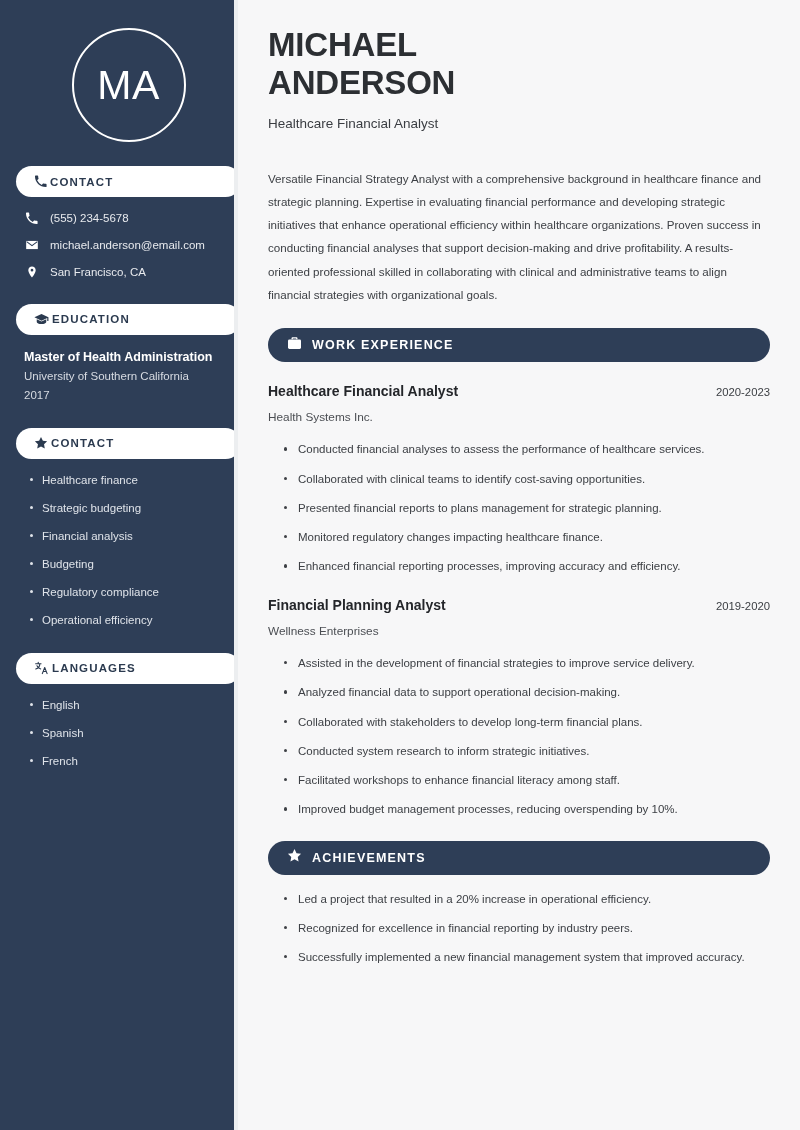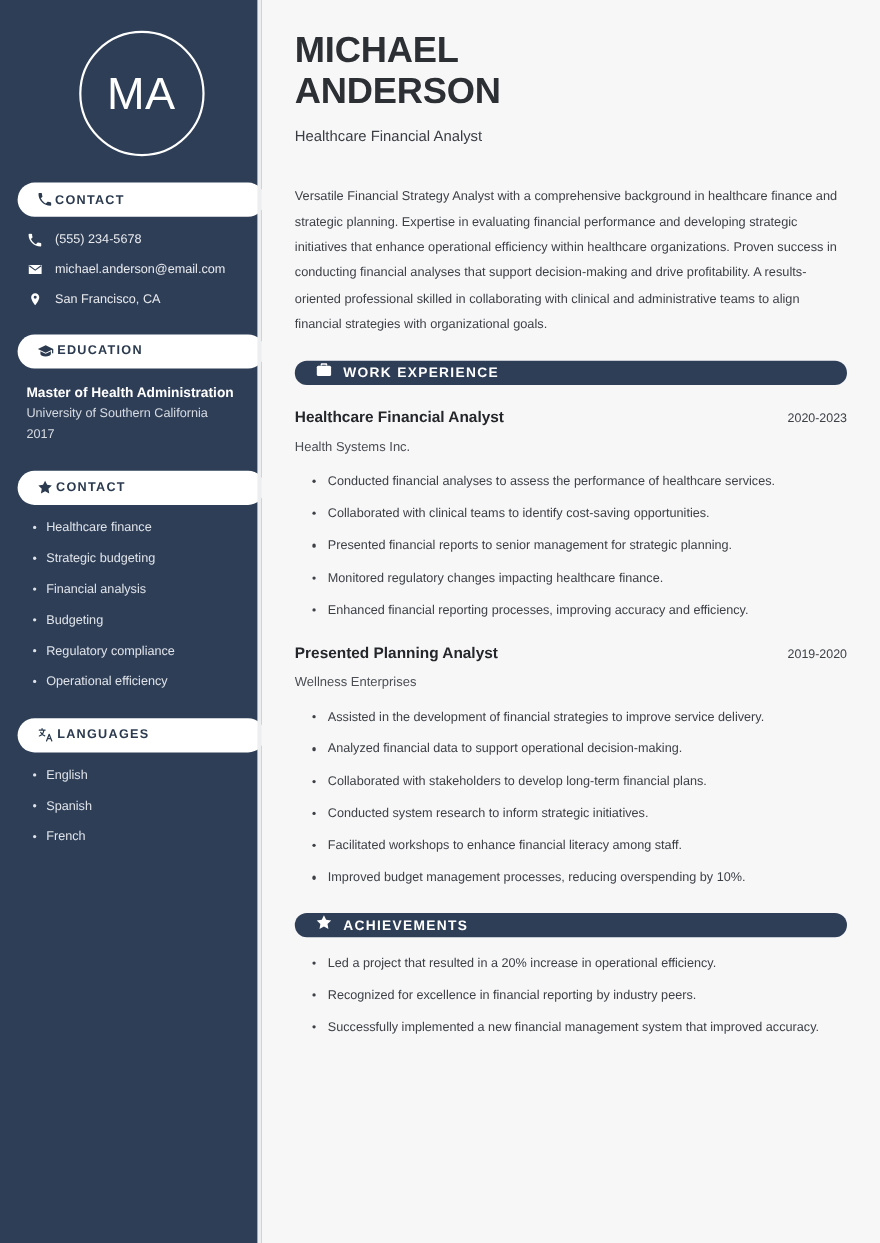--- a/index.html
+++ b/index.html
@@ -152,21 +152,21 @@
   .summary {
     margin-top: 34px;
     color: #3d4045;
     font-size: 11.6px;
     line-height: 2.0;
     text-align: left;
   }
 
   .bar {
     margin-top: 22px;
-    height: 22px;
+    height: 34px;
     background: #2e3e57;
     border-radius: 17px;
     display: flex;
     align-items: center;
     gap: 10px;
     padding-left: 19px;
   }
   .bar-label {
     color: #ffffff;
     font-size: 12.5px;
@@ -362,29 +362,29 @@
 
     <section class="job">
       <div class="job-head">
         <div class="job-role">Healthcare Financial Analyst</div>
         <div class="job-dates">2020-2023</div>
       </div>
       <div class="job-company">Health Systems Inc.</div>
       <ul class="main-list">
         <li>Conducted financial analyses to assess the performance of healthcare services.</li>
         <li>Collaborated with clinical teams to identify cost-saving opportunities.</li>
-        <li>Presented financial reports to senior management for strategic planning.</li>
+        <li>Presented financial reports to plans management for strategic planning.</li>
         <li>Monitored regulatory changes impacting healthcare finance.</li>
         <li>Enhanced financial reporting processes, improving accuracy and efficiency.</li>
       </ul>
     </section>
 
     <section class="job">
       <div class="job-head">
-        <div class="job-role">Presented Planning Analyst</div>
+        <div class="job-role">Financial Planning Analyst</div>
         <div class="job-dates">2019-2020</div>
       </div>
       <div class="job-company">Wellness Enterprises</div>
       <ul class="main-list">
         <li>Assisted in the development of financial strategies to improve service delivery.</li>
         <li>Analyzed financial data to support operational decision-making.</li>
         <li>Collaborated with stakeholders to develop long-term financial plans.</li>
         <li>Conducted system research to inform strategic initiatives.</li>
         <li>Facilitated workshops to enhance financial literacy among staff.</li>
         <li>Improved budget management processes, reducing overspending by 10%.</li>

